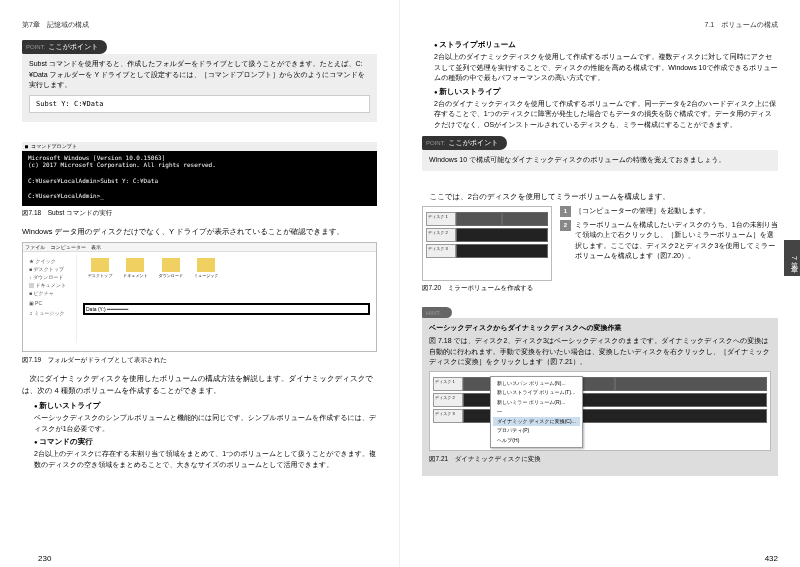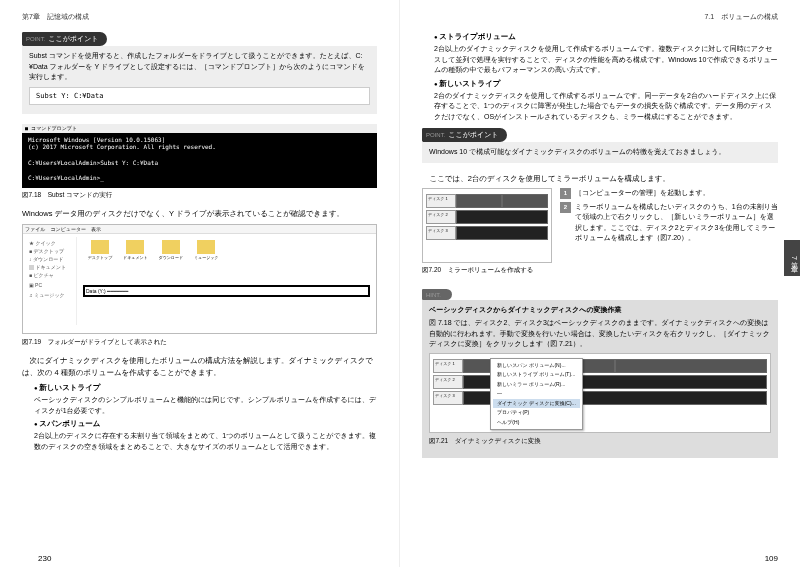--- a/index.html
+++ b/index.html
@@ -1,21 +1,21 @@
 <!DOCTYPE html>
 <html><head>
 <meta charset="utf-8">
 <style>
 *{margin:0;padding:0;box-sizing:border-box}
 body{font-family:"Meiryo","MS Gothic",sans-serif;background:#fff;font-size:8px;color:#000;width:800px;height:567px;position:relative}
 .spread{display:flex;height:100%}
-.page{width:50%;padding:12px 22px 10px;position:relative}
+.page{width:50%;padding:20px 22px 10px;position:relative}
 .page-left{border-right:1px solid #eee}
 .hdr{display:flex;justify-content:space-between;font-size:7px;margin-bottom:10px;color:#333}
-.point-box{margin:6px 0 10px}
+.point-box{margin:6px 0 20px}
 .point-tab{display:inline-block;background:#333;color:#fff;font-size:7px;padding:2px 8px 2px 4px;border-radius:2px 10px 10px 2px;position:relative}
 .point-tab .pt-label{color:#999;font-size:6px;margin-right:3px}
 .point-body{background:#eee;padding:5px 7px;font-size:7px;line-height:1.5}
 .hint-box .point-tab{background:#666}
 .hint-body{background:#ddd;padding:5px 7px;font-size:7px;line-height:1.5}
 .cmd-box{border:1px solid #ccc;padding:3px 6px;font-family:monospace;font-size:7px;margin:4px 0;background:#fff}
 .terminal{background:#000;color:#fff;font-family:monospace;font-size:6px;padding:6px;margin:3px 0;line-height:1.3}
 .terminal .tbar{background:#eee;color:#000;margin:-6px -6px 3px;padding:1px 3px;font-size:5px}
 .caption{font-size:6.5px;margin:2px 0 8px}
 .body-text{font-size:7.5px;line-height:1.6;margin:0 0}
@@ -101,21 +101,21 @@
       <div class="folder"><div class="ficon"></div><span>ミュージック</span></div>
       <div class="highlight"><span>Data (Y:)</span> ━━━━━━━</div>
     </div>
   </div>
   <div class="caption">図7.19　フォルダーがドライブとして表示された</div>
 
   <div class="body-text">　次にダイナミックディスクを使用したボリュームの構成方法を解説します。ダイナミックディスクでは、次の 4 種類のボリュームを作成することができます。</div>
 
   <ul class="bullets">
     <li><span class="bt">新しいストライプ</span><div class="bd">ベーシックディスクのシンプルボリュームと機能的には同じです。シンプルボリュームを作成するには、ディスクが1台必要です。</div></li>
-    <li><span class="bt">スパンボリューム</span><div class="bd">2台以上のディスクに存在する未割り当て領域をまとめて、1つのボリュームとして扱うことができます。複数のディスクの空き領域をまとめることで、大きなサイズのボリュームとして活用できます。</div></li>
+    <li><span class="bt">コマンドの実行</span><div class="bd">2台以上のディスクに存在する未割り当て領域をまとめて、1つのボリュームとして扱うことができます。複数のディスクの空き領域をまとめることで、大きなサイズのボリュームとして活用できます。</div></li>
   </ul>
 
   <div class="pgnum l">230</div>
 </div>
 
 <div class="page">
   <div class="hdr">
         <span></span>
         <span>7.1　ボリュームの構成</span>
       </div>
@@ -201,17 +201,17 @@
           <div>―</div>
               <div style="background:#cde">ダイナミック ディスクに変換(C)...</div>
           <div>プロパティ(P)</div>
               <div>ヘルプ(H)</div>
         </div>
       </div>
       <div class="caption">図7.21　ダイナミックディスクに変換</div>
     </div>
   </div>
 
-  <div class="pgnum r">109</div>
+  <div class="pgnum r">432</div>
 </div>
 </div>
 
 <div class="side-tab">第7章</div>
 
 </body></html>

